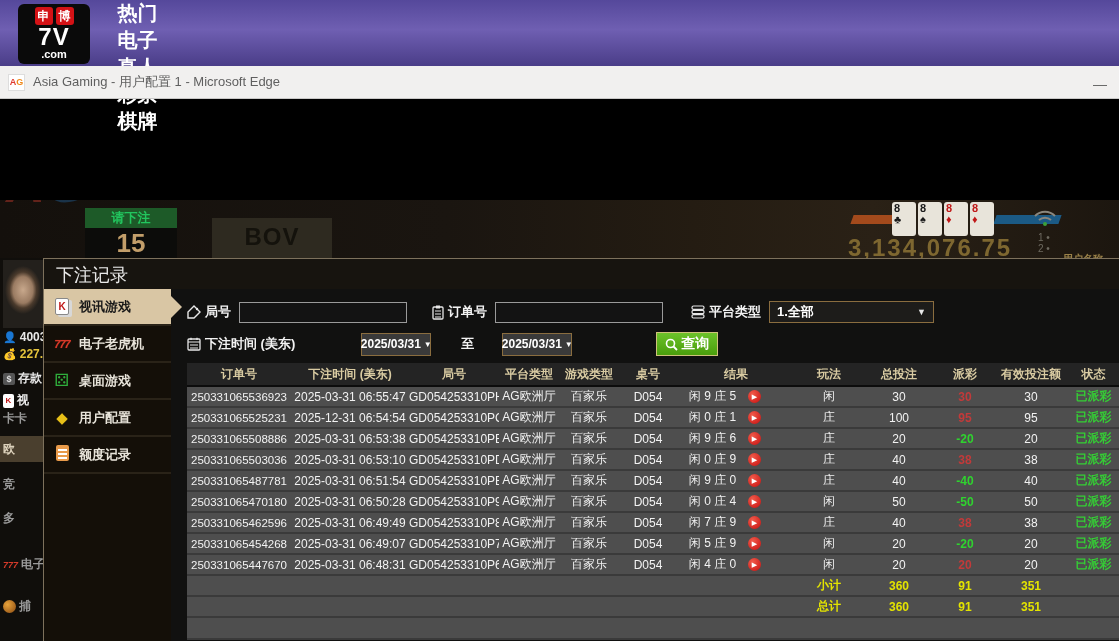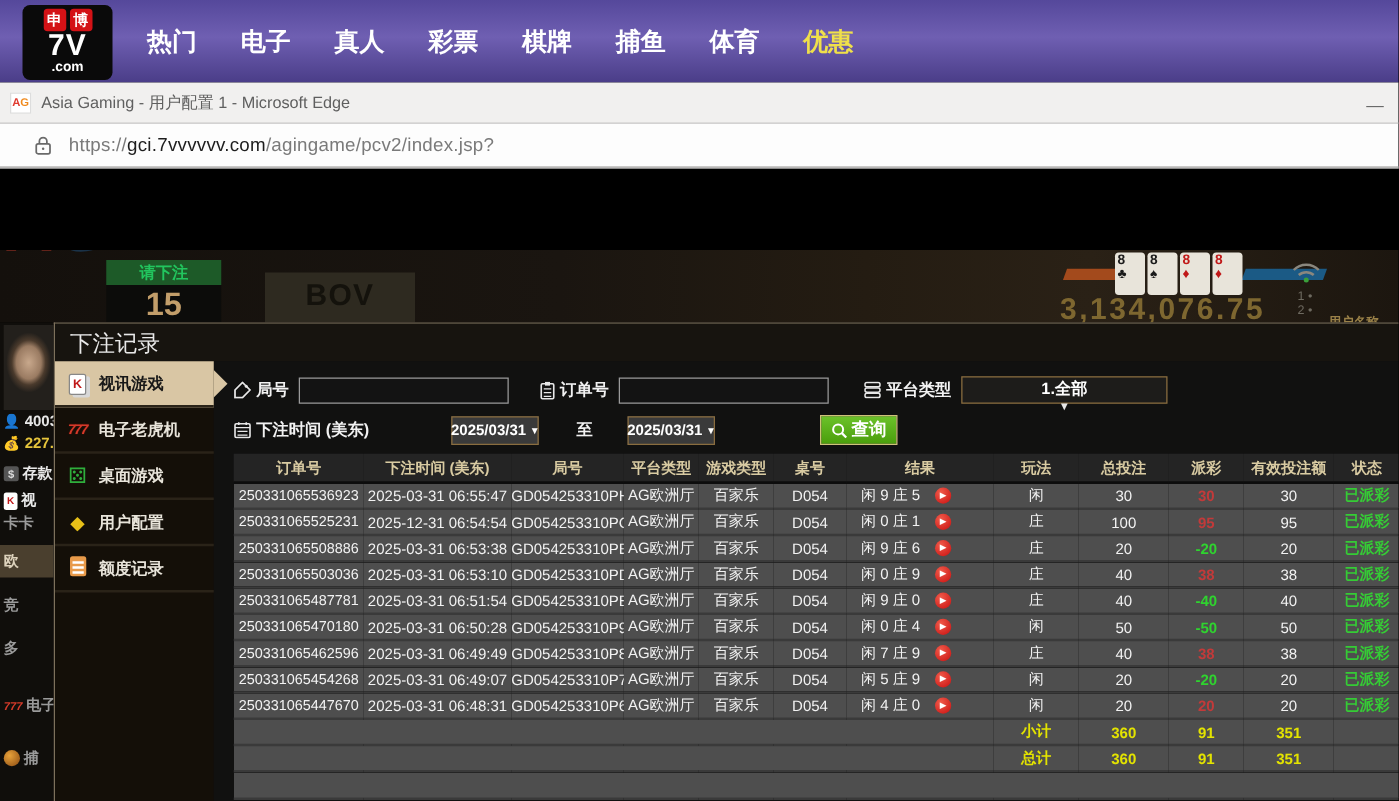--- a/index.html
+++ b/index.html
@@ -9,21 +9,21 @@
   
   .site-nav { position:absolute; left:0; top:0; width:1119px; height:66px;
     background:linear-gradient(180deg,#55489b 0%,#6f5fb2 45%,#4a3d88 100%); }
   .site-logo { position:absolute; left:18px; top:4px; width:72px; height:60px; background:#0a0a0a;
     border-radius:6px; display:flex; flex-direction:column; align-items:center; padding-top:3px; }
   .logo-sq { display:flex; gap:3px; }
   .logo-sq span { width:18px; height:18px; background:#dister; background:#d41216; color:#fff; font-size:12px; font-weight:bold;
     display:flex; align-items:center; justify-content:center; border-radius:3px; }
   .logo-7v { color:#fff; font-size:24px; font-weight:bold; letter-spacing:1px; line-height:24px; }
   .logo-com { color:#fff; font-size:11px; font-weight:bold; line-height:10px; }
-  .nav-items { position:absolute; left:100px; top:0; height:66px; display:flex; align-items:center; }
+  .nav-items { position:absolute; left:100px; top:0; height:66px; display:flex; align-items:flex-end;flex-direction:column; }
   .nav-item { width:75px; text-align:center; color:#fff; font-size:20px; font-weight:bold; cursor:pointer; }
   .nav-item.active { color:#f0e04a; }
 
   
   .edge-titlebar { position:absolute; left:0; top:66px; width:1119px; height:33px; background:#f1f0ef;
     border-bottom:1px solid #c9c8c7; display:flex; align-items:center; }
   .favicon { margin-left:8px; width:17px; height:17px; background:#fff; border:1px solid #ddd; font-size:9px;
     font-weight:bold; display:flex; align-items:center; justify-content:center; }
   .favicon b:first-child{ color:#e03a2f;} .favicon b:last-child{ color:#f08a1d;}
   .win-title { margin-left:8px; color:#5f5f5f; font-size:13px; }
@@ -105,21 +105,21 @@
 
   .modal-main { flex:1; background:#111110; padding:10px 0 0 16px; overflow:hidden; }
 
   
   .f-row { display:flex; align-items:center; height:26px; margin-bottom:6px; color:#f2f2f2;
     font-size:13px; font-weight:bold; }
   .f-ico { margin-right:4px; display:inline-flex; }
   .f-input { width:168px; height:21px; background:#131313; border:1px solid #9a9a9a; margin-left:8px; color:#eee;
     font-size:12px; padding:0 4px; }
   .f-select { width:165px; height:22px; background:#1d1c1a; border:1px solid #8a6d3f; margin-left:8px; color:#fff;
-    font-size:13px; display:flex; align-items:center; justify-content:space-between; padding:0 7px; cursor:pointer;flex-direction:column; }
+    font-size:13px; display:flex; align-items:center; justify-content:space-between; padding:0 7px; cursor:pointer; }
   .f-select .caret { font-size:9px; color:#e8e8e8; }
   .g2 { margin-left:25px; } .g3 { margin-left:28px; }
   .f-date { width:70px; height:23px; background:#3a3a3a; border:1px solid #8a6d3f; color:#fff; font-size:12px;
     font-weight:bold; display:flex; align-items:center; justify-content:center; gap:3px; cursor:pointer; }
   .f-date .caret{ font-size:8px; }
   .d1 { margin-left:66px; } .zhi { margin-left:30px; } .d2 { margin-left:28px; }
   .search-btn { margin-left:84px; height:24px; background:linear-gradient(180deg,#6cc22a,#4a9e0c);
     border:1px solid #cfc27a; color:#fff; font-size:14px; font-weight:bold; display:flex; align-items:center;
     gap:3px; padding:0 8px; cursor:pointer; }
 
@@ -166,30 +166,20 @@
 
   <div class="edge-titlebar">
     <span class="favicon">
         <b>A</b>
         <b>G</b>
       </span>
     <span class="win-title">Asia Gaming - 用户配置 1 - Microsoft Edge</span>
     <span class="min-btn">—</span>
   </div>
 
-  <div class="edge-urlbar">
-    <span class="lock-icon">
-      <svg width="13" height="15" viewBox="0 0 13 15">
-          <rect x="1" y="6" width="11" height="8" rx="1.5" fill="none" stroke="#6a6a6a" stroke-width="1.4"></rect>
-          <path d="M3.5 6 V4 a3 3 0 0 1 6 0 V6" fill="none" stroke="#6a6a6a" stroke-width="1.4"></path>
-          <circle cx="6.5" cy="10" r="1" fill="#6a6a6a"></circle>
-        </svg>
-    </span>
-    <span class="url-text"><span>https://</span><span class="host">gci.7vvvvvv.com</span><span>/agingame/pcv2/index.jsp?</span></span>
-  </div>
 
   <div class="black-band"></div>
 
   <div class="casino-strip">
     <div class="ag-dim"><span class="a">A</span><span class="g">G</span></div>
     <div class="bet-banner">请下注</div>
     <div class="bet-count">15</div>
     <div class="bov-sign">BOV</div>
     <div class="bar-orange"></div>
     <div class="bar-blue"></div>

